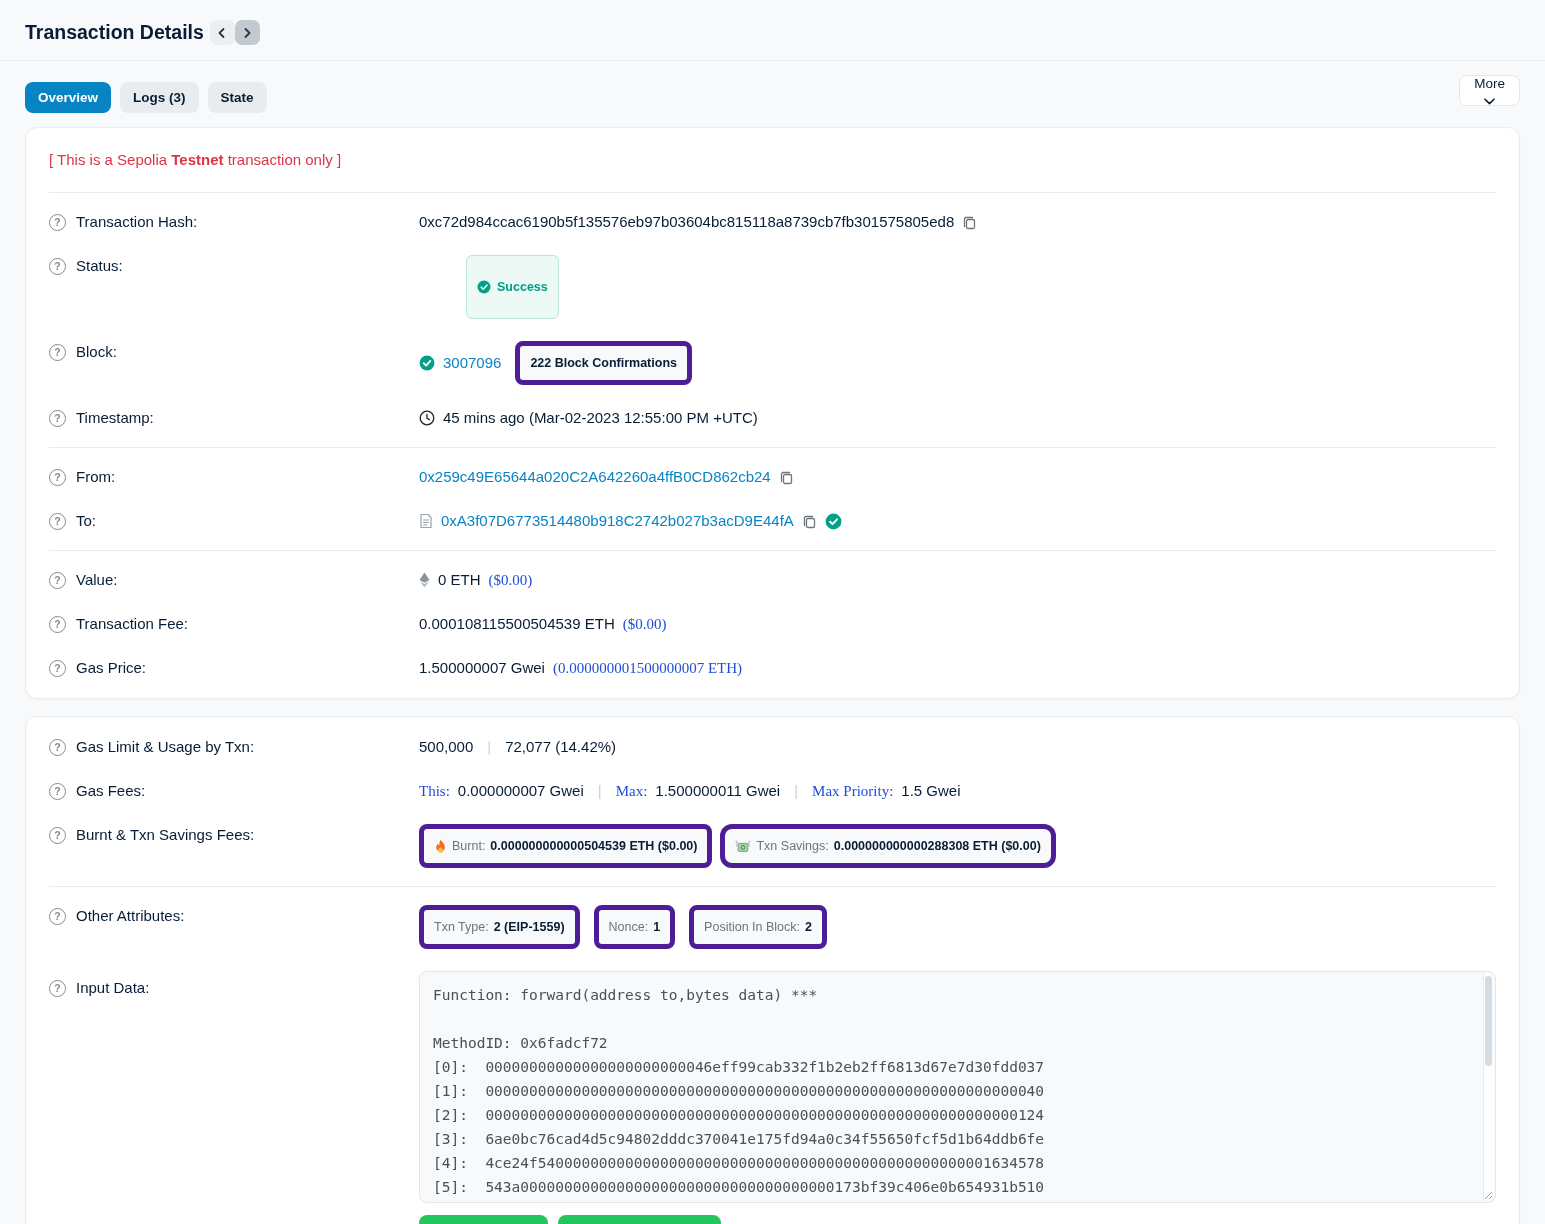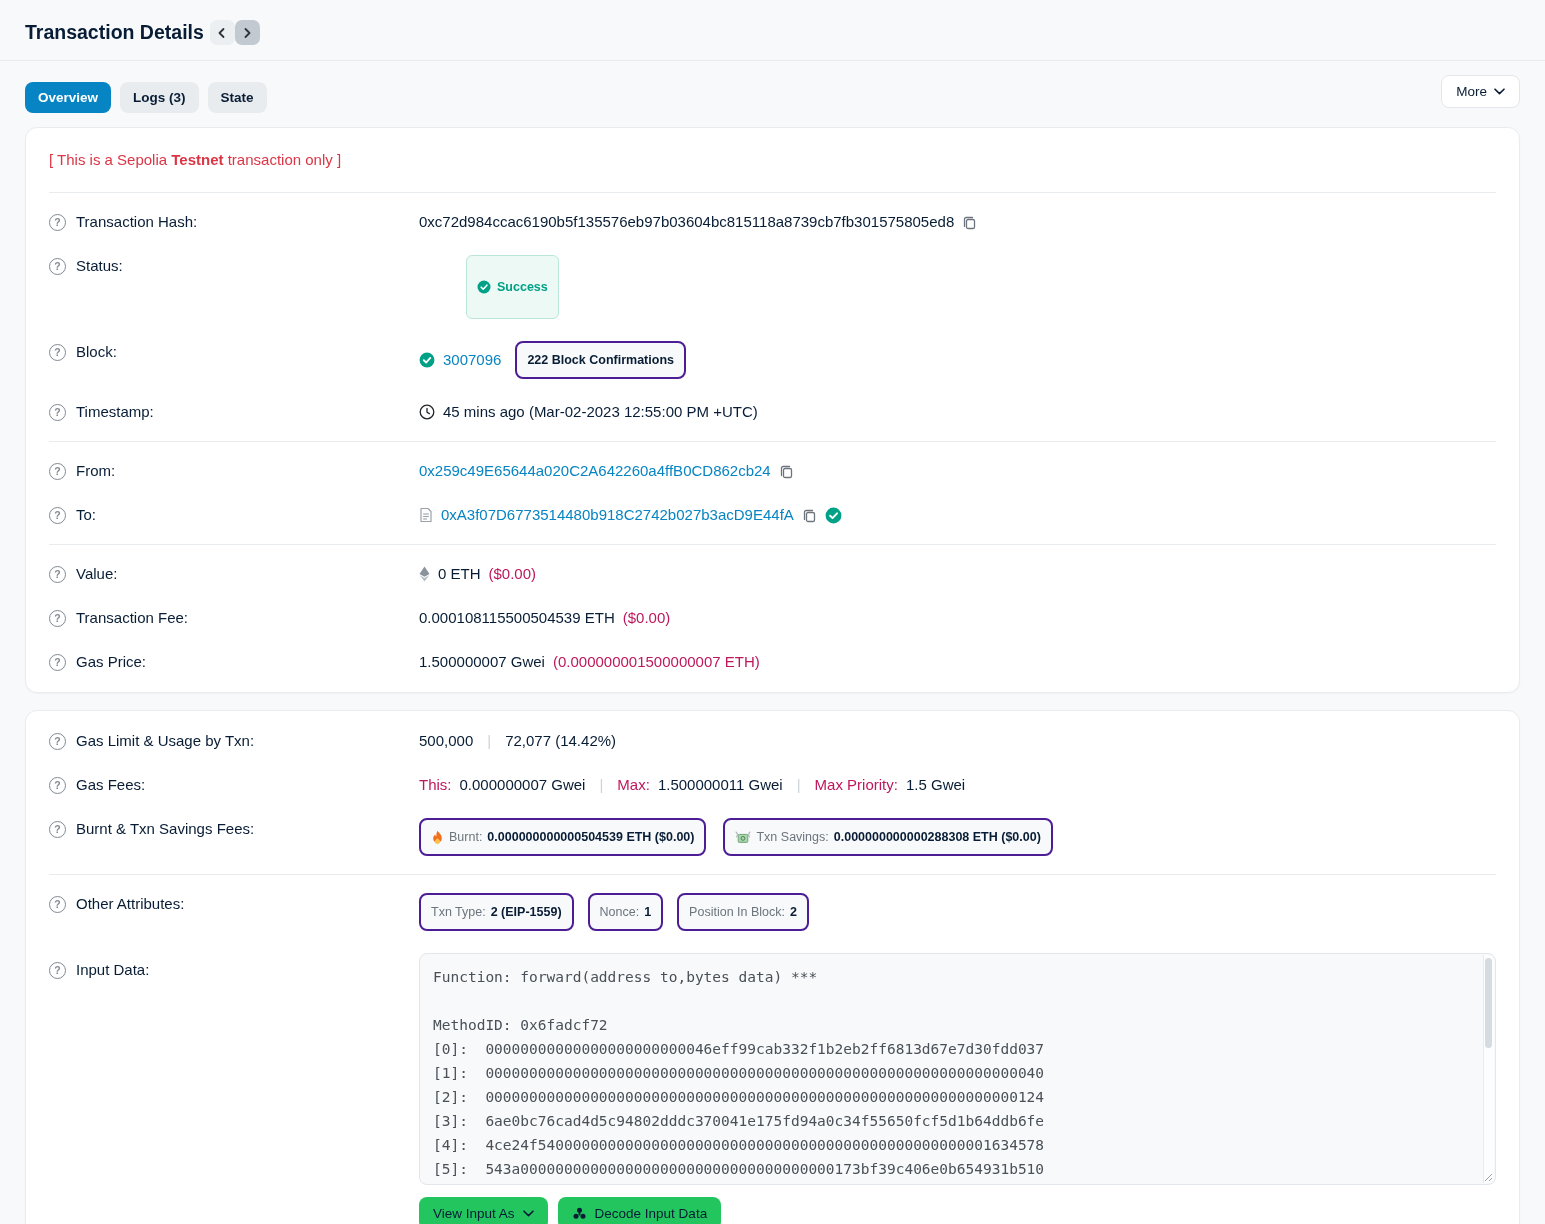--- a/index.html
+++ b/index.html
@@ -24,52 +24,52 @@
   .tabbar { display:flex; align-items:center; padding:21px 25px 14px 25px; position:relative; }
   .tab {
     border:none; border-radius:8px; padding:8px 13px; margin-right:9px;
     font-size:13.5px; font-weight:600; cursor:pointer;
     background:#e9ecef; color:#081d35; font-family:inherit;
   }
   .tab.active { background:#0784c3; color:#ffffff; }
   .more-btn {
     position:absolute; right:25px; top:14px;
     background:#ffffff; border:1px solid #e3e7eb; border-radius:8px;
-    padding:8px 14px; font-size:13.5px; font-weight:500; color:#081d35;
-    display:inline-flex; align-items:center; gap:7px; cursor:pointer; font-family:inherit;
+    padding:0 14px; font-size:13.5px; font-weight:500; color:#081d35;
+    display:inline-flex; align-items:center; gap:7px; cursor:pointer; font-family:inherit;flex-direction:column;
   }
   
   .card {
     background:#ffffff; border:1px solid #e9ecef; border-radius:12px;
     margin:0 25px 17px 25px; padding:8px 23px;
     box-shadow:0 1px 2px rgba(0,0,0,0.03);
   }
   .card-divider { border:none; border-top:1px solid #e9ecef; margin:7px 0; }
   .notice { padding:15px 0 17px 0; color:#dc3545; font-size:15px; }
   .notice b { font-weight:700; }
   .row { display:flex; align-items:flex-start; padding:11px 0; line-height:22px; }
   .row .label-col { width:370px; flex:0 0 370px; display:flex; align-items:center; gap:10px; color:#081d35; }
   .row .value-col { flex:1; display:flex; align-items:center; gap:8px; flex-wrap:wrap; }
   .qicon {
     width:17px; height:17px; flex:0 0 17px; border:1.5px solid #828a93; border-radius:50%;
     color:#828a93; font-size:10.5px; font-weight:700;
     display:inline-flex; align-items:center; justify-content:center; cursor:help;
   }
-  .muted { color:#be185d; }
+  .muted { color:#1d4ed8;font-family:Liberation Serif, serif; }
   .link { color:#0784c3; text-decoration:none; cursor:pointer; }
   .icon-btn { background:none; border:none; cursor:pointer; padding:0; display:inline-flex; align-items:center; color:#6c757d; }
   
   .badge-success {
     display:inline-flex; align-items:center; gap:6px;
     background:#ecf9f5; border:1px solid #b9e6d8; color:#00a186;
     font-size:12.5px; font-weight:600; border-radius:6px; padding:20px 10px;margin-left:47px;
   }
   .badge-plain {
     display:inline-flex; align-items:center; gap:5px;
-    background:#f8f9fa; border:2px solid #4c1d95; color:#081d35;
+    background:#f8f9fa; border:5px solid #4c1d95; color:#081d35;
     font-size:12.5px; font-weight:600; border-radius:8px; padding:6px 10px;
   }
   .badge-plain .blabel { color:#6c757d; font-weight:400; }
   .badge-plain .bval { font-weight:700; }
   .pipe { color:#ced4da; padding:0 6px; }
   
   .inputdata-wrap { flex:1; position:relative; }
   .inputdata {
     background:#f8f9fa; border:1px solid #e3e7eb; border-radius:8px;
     height:232px; overflow:hidden; position:relative;
@@ -345,21 +345,21 @@
       <span class="badge-plain">
         <span>
           <svg width="13" height="15" viewBox="0 0 13 15">
               <path d="M6.5,0.8 C7.8,3 10.8,4.6 10.8,8.4 a4.3,4.3 0 0 1 -8.6,0 C2.2,6.6 3.2,5.4 4.1,4.4 4.2,5.3 4.6,6 5.3,6.4 5.2,4.3 5.8,2.3 6.5,0.8 Z" fill="#f0701e"></path>
               <path d="M6.5,14 a2.5,2.5 0 0 1 -2.4,-3.2 c0.3,-1 1.4,-1.9 2.4,-2.6 1,0.7 2.1,1.6 2.4,2.6 A2.5,2.5 0 0 1 6.5,14 Z" fill="#fcbf49"></path>
             </svg>
         </span>
         <span class="blabel">Burnt:</span>
         <span class="bval">0.000000000000504539 ETH ($0.00)</span>
       </span>
-      <span class="badge-plain" style="margin-left:9px;">
+      <span class="badge-plain" style="margin-left:0;border-radius:12px;">
         <span>
           <svg width="16" height="13" viewBox="0 0 16 13">
               <path d="M1,1 C2.5,2.2 2.5,4.5 1.5,6" fill="none" stroke="#b0b8bf" stroke-width="1.1" stroke-linecap="round"></path>
               <path d="M15,1 C13.5,2.2 13.5,4.5 14.5,6" fill="none" stroke="#b0b8bf" stroke-width="1.1" stroke-linecap="round"></path>
               <rect x="3.2" y="3.4" width="9.6" height="8" rx="1" fill="#a8d5ab" stroke="#6aa06d" stroke-width="0.9"></rect>
               <circle cx="8" cy="7.4" r="1.9" fill="none" stroke="#4c7a4f" stroke-width="0.9"></circle>
             </svg>
         </span>
         <span class="blabel">Txn Savings:</span>
         <span class="bval">0.000000000000288308 ETH ($0.00)</span>

